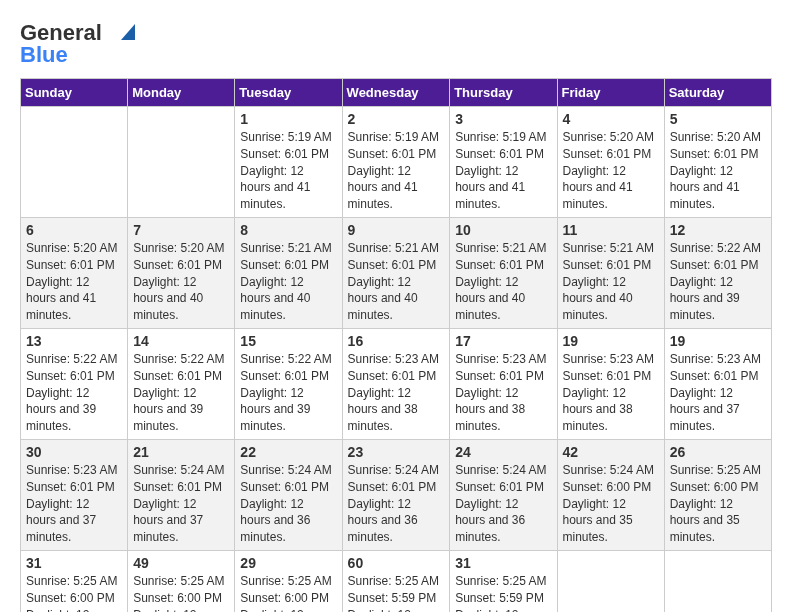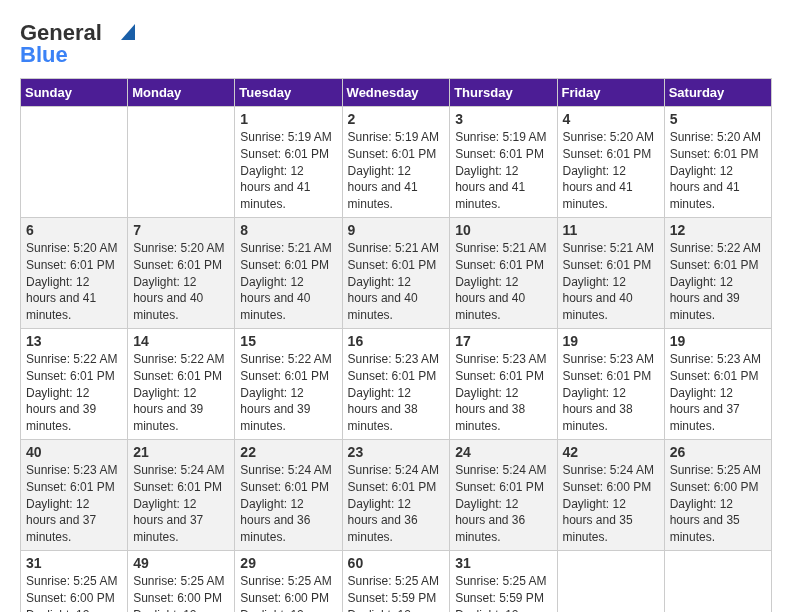--- a/index.html
+++ b/index.html
@@ -186,21 +186,21 @@
           <span class="day-number">19</span>
           <div class="day-info">Sunrise: 5:23 AM<br>Sunset: 6:01 PM<br>Daylight: 12 hours and 38 minutes.</div>
         </td>
         <td>
           <span class="day-number">19</span>
           <div class="day-info">Sunrise: 5:23 AM<br>Sunset: 6:01 PM<br>Daylight: 12 hours and 37 minutes.</div>
         </td>
       </tr>
       <tr>
         <td>
-          <span class="day-number">40</span>
+          <span class="day-number">30</span>
           <div class="day-info">Sunrise: 5:23 AM<br>Sunset: 6:01 PM<br>Daylight: 12 hours and 37 minutes.</div>
         </td>
         <td>
           <span class="day-number">21</span>
           <div class="day-info">Sunrise: 5:24 AM<br>Sunset: 6:01 PM<br>Daylight: 12 hours and 37 minutes.</div>
         </td>
         <td>
           <span class="day-number">22</span>
           <div class="day-info">Sunrise: 5:24 AM<br>Sunset: 6:01 PM<br>Daylight: 12 hours and 36 minutes.</div>
         </td>

